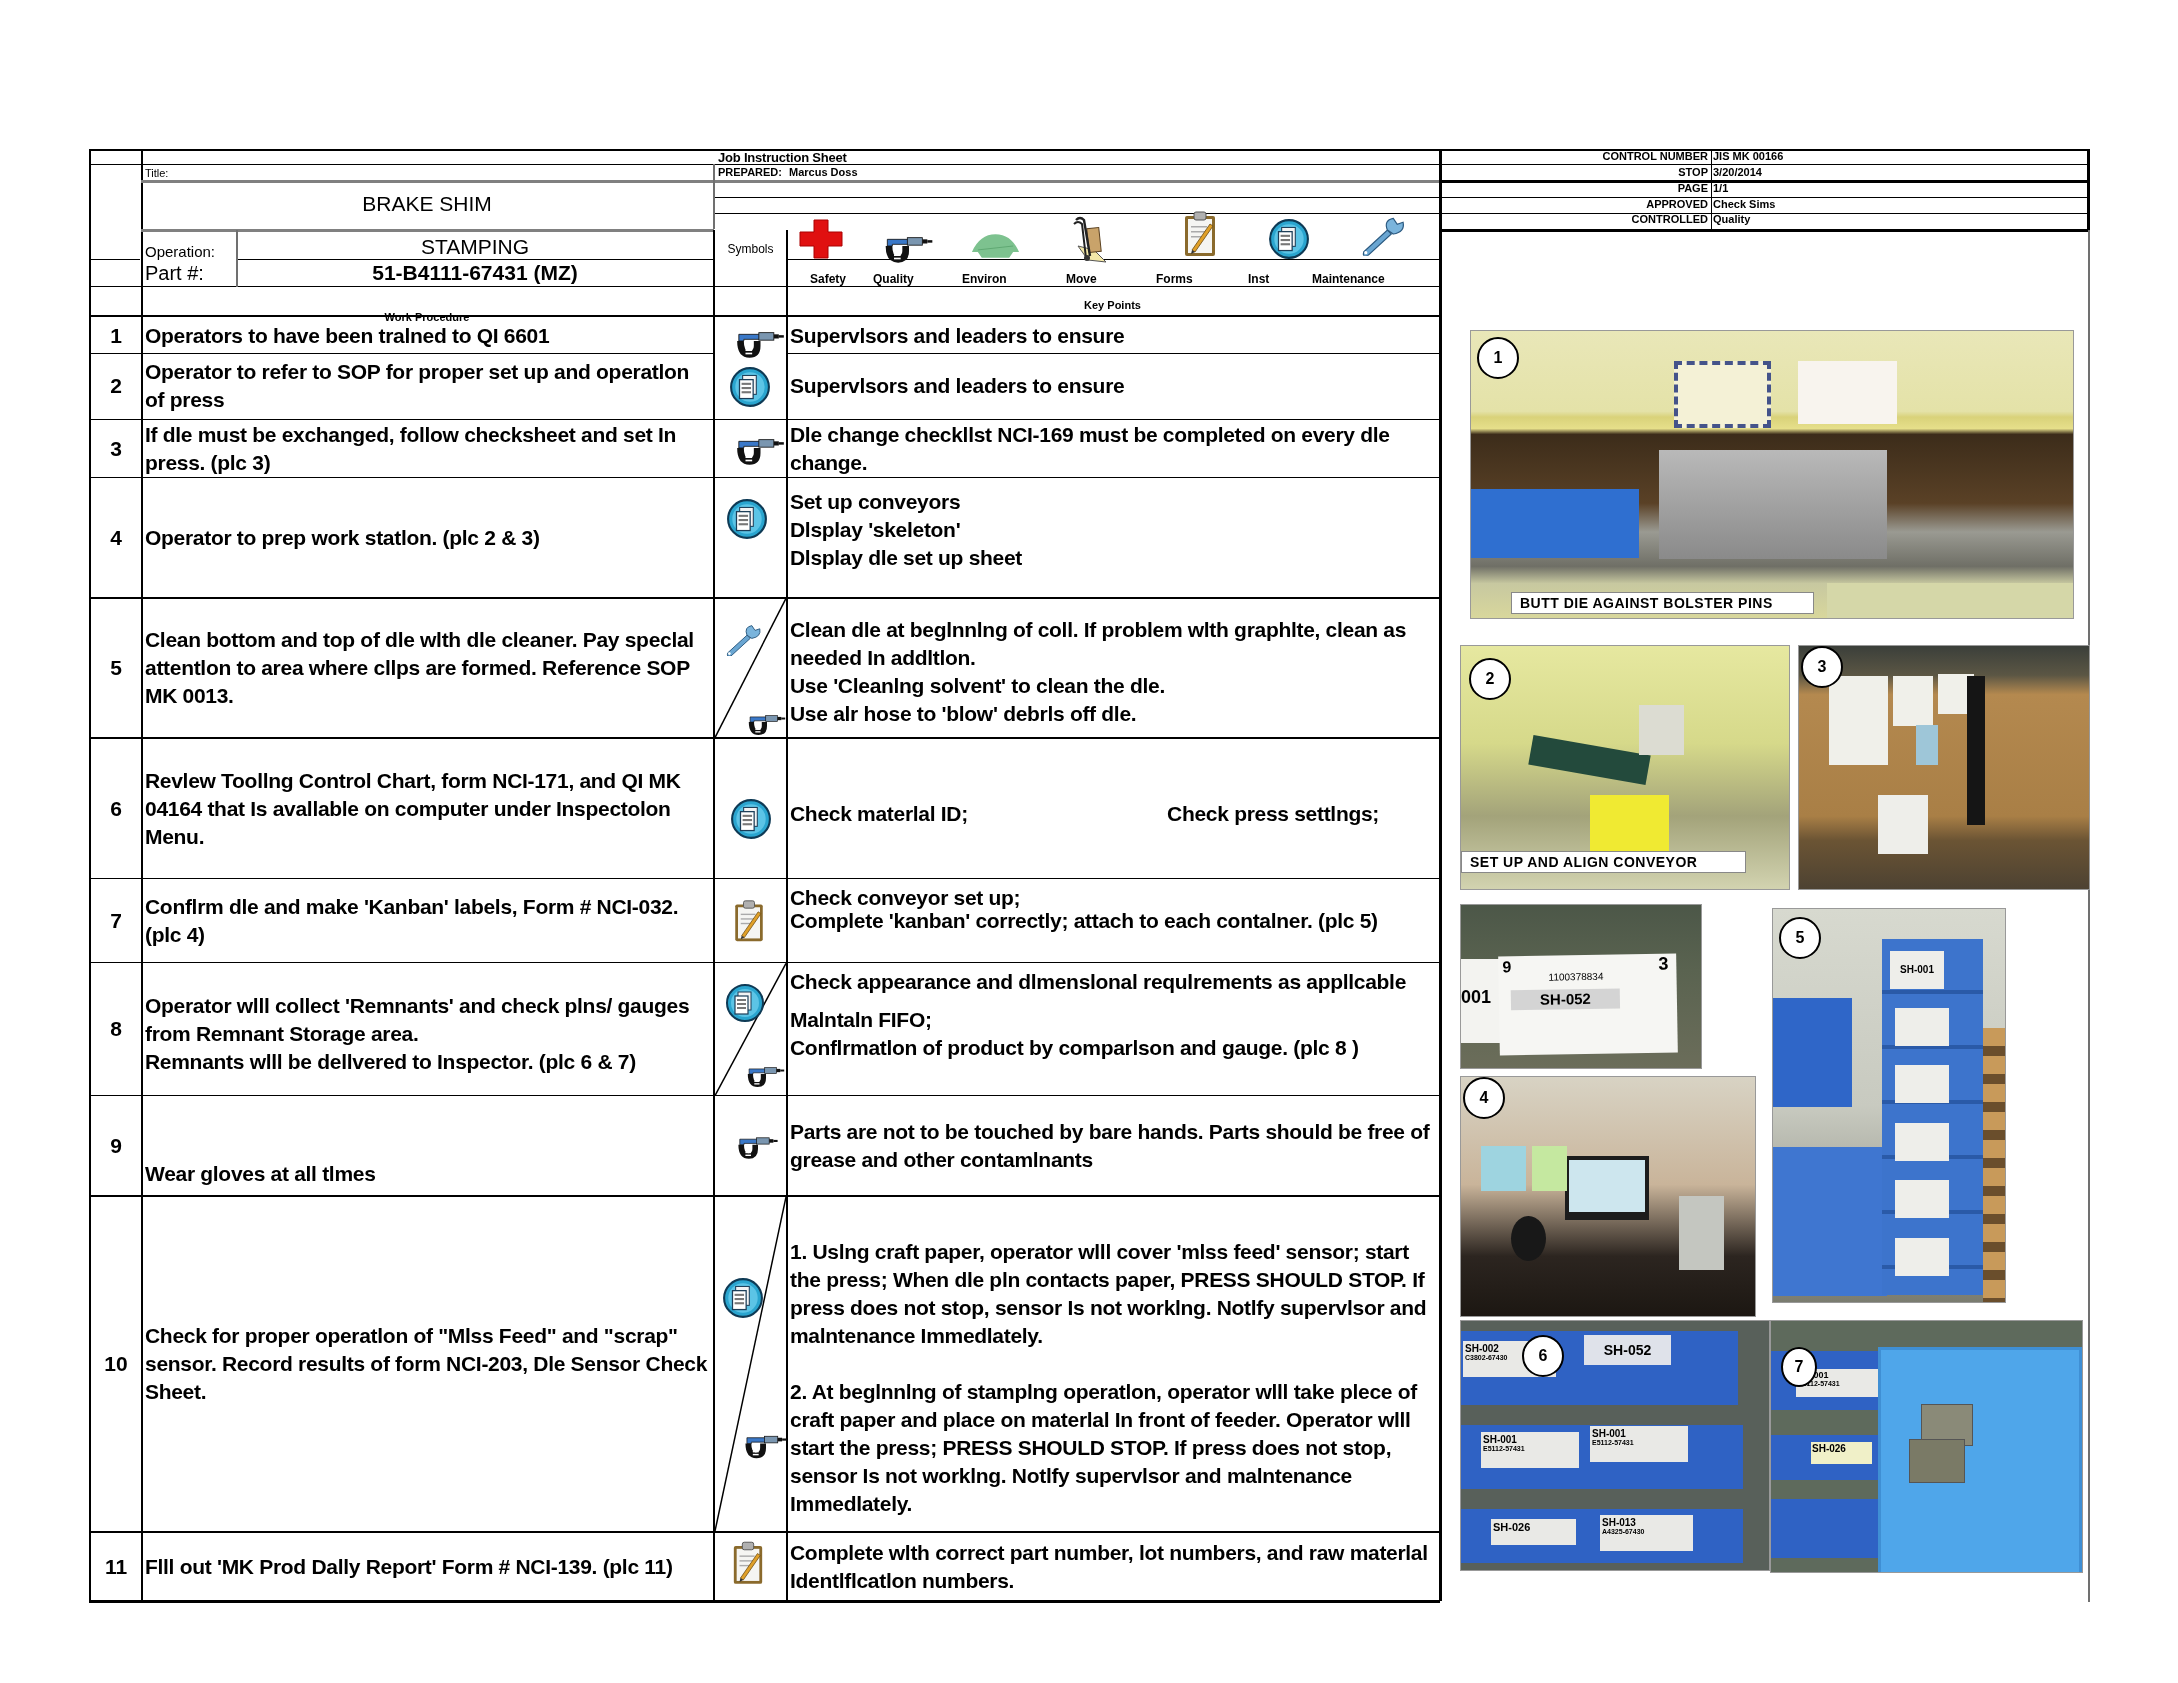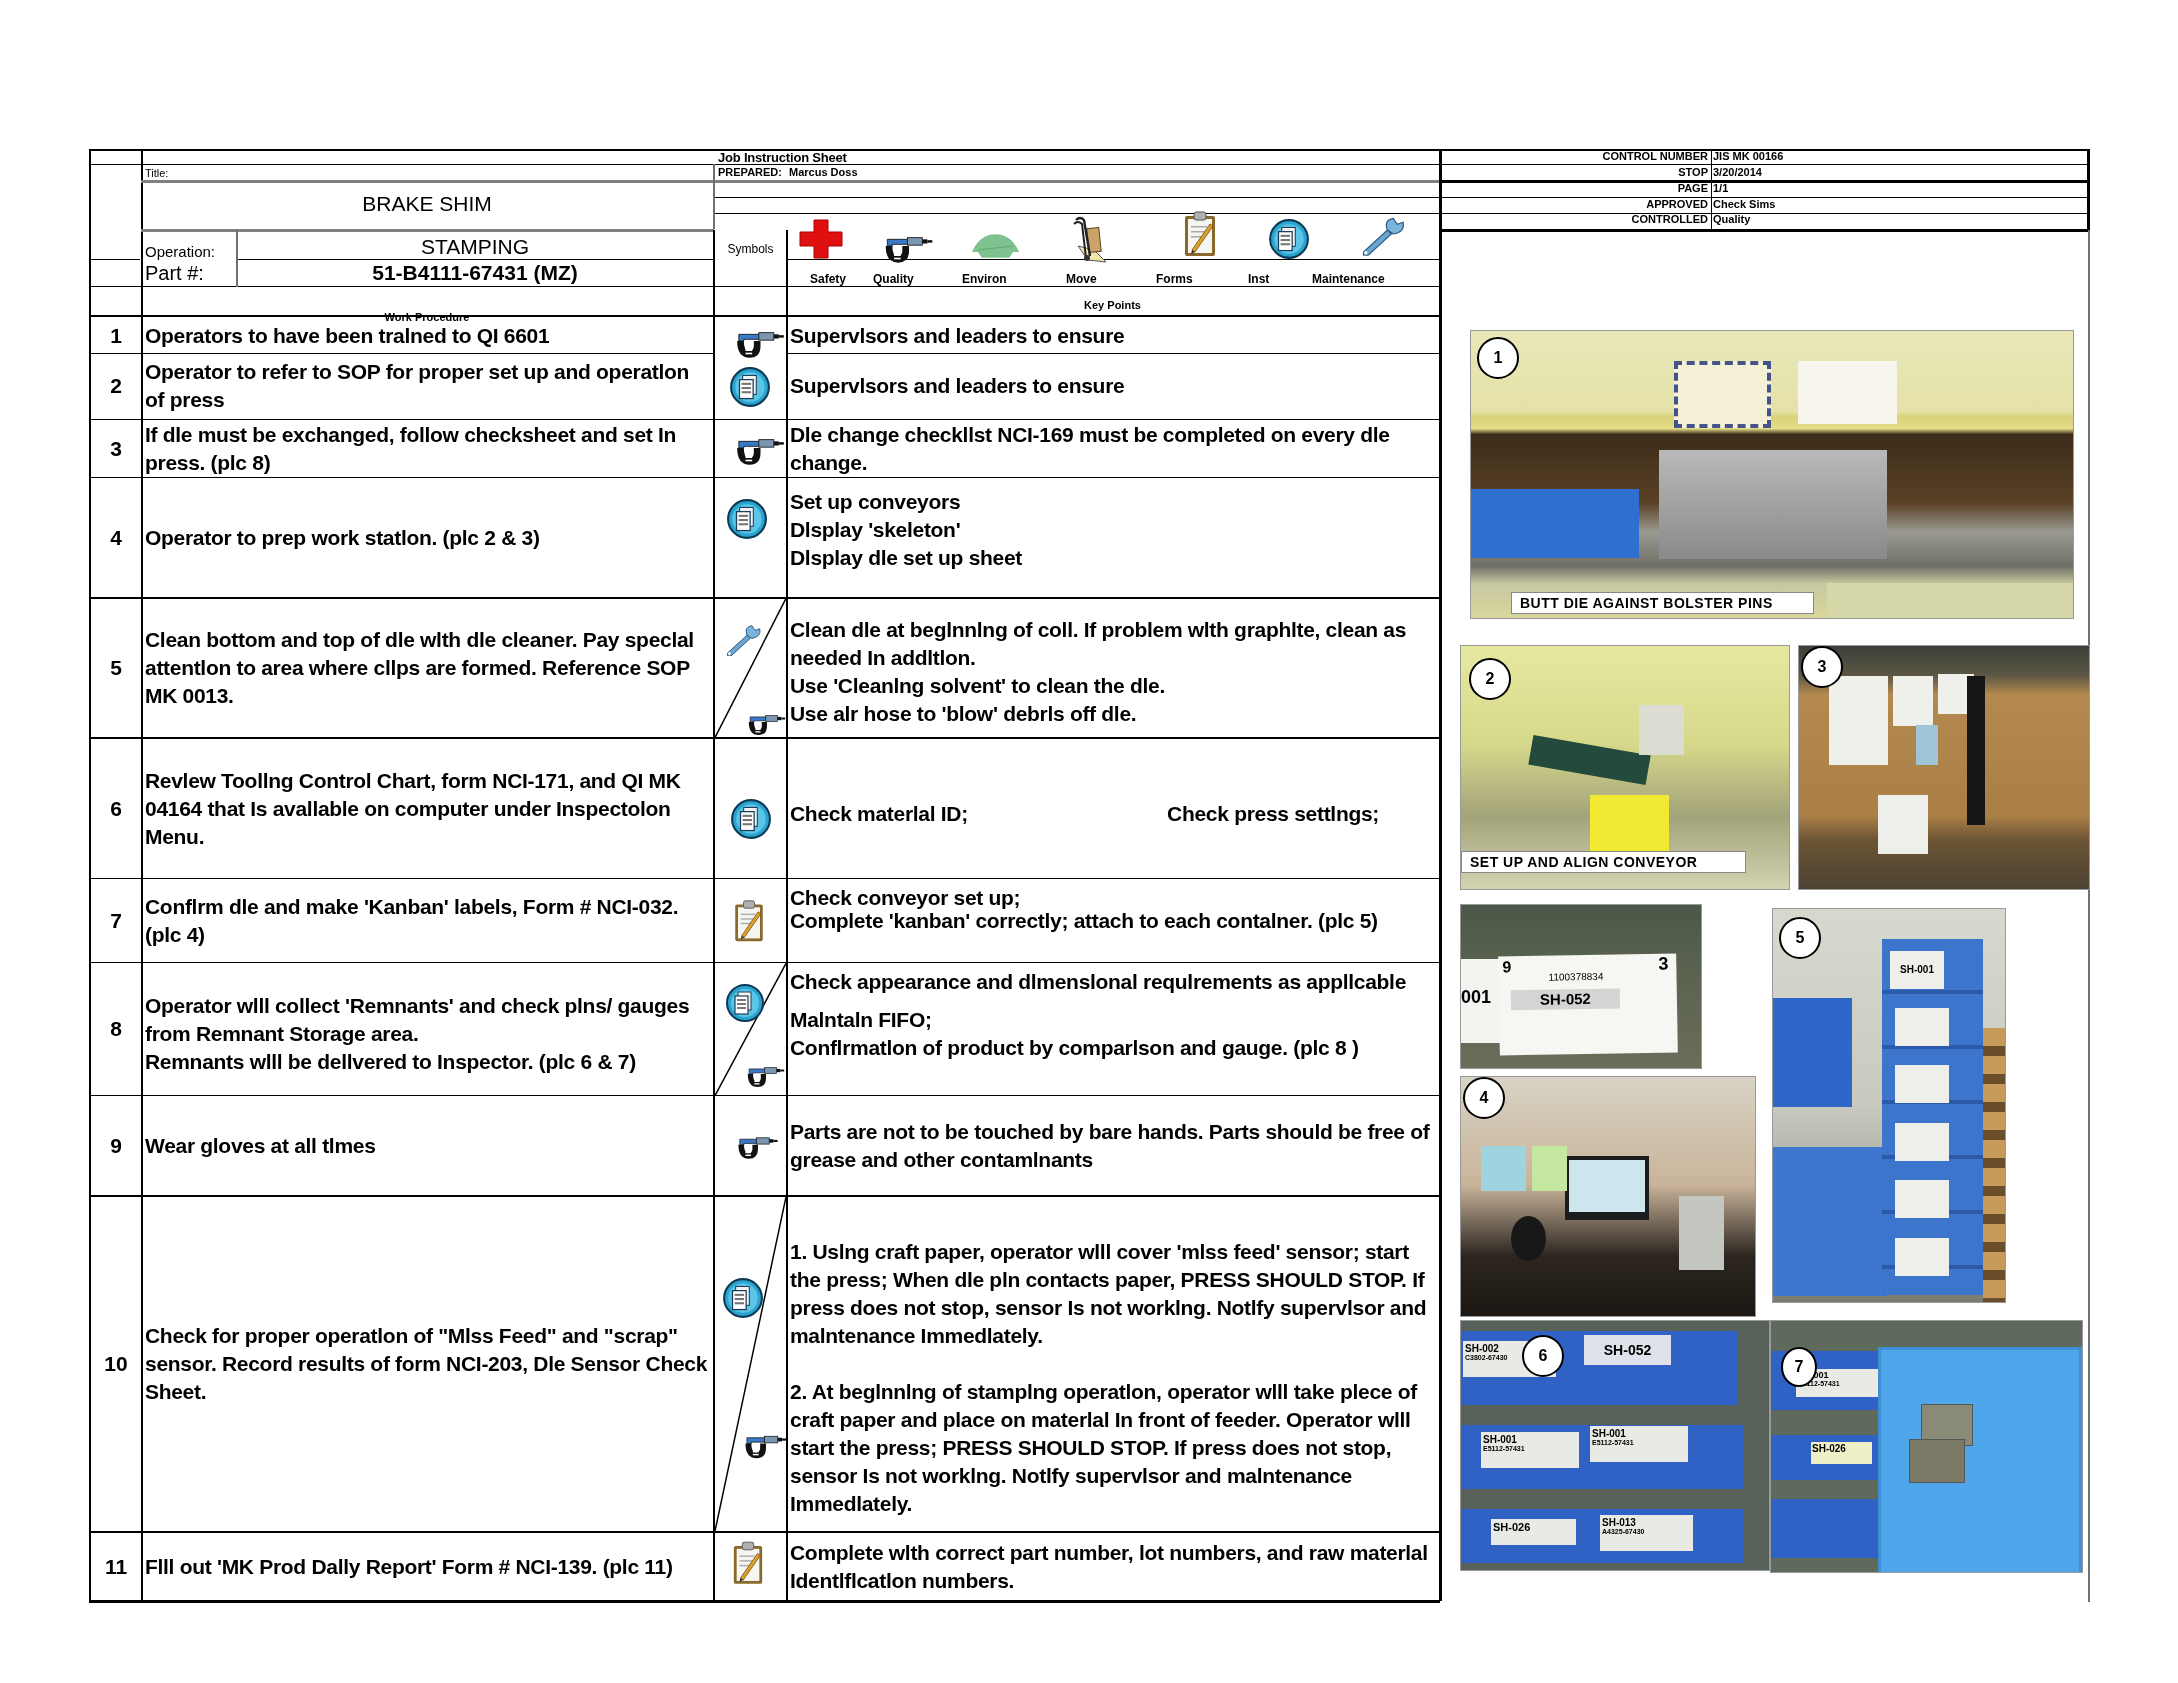--- a/index.html
+++ b/index.html
@@ -192,21 +192,21 @@
 <div class="abs cell-text center-v" style="left:790px; top:317px; width:645px; height:37px;">Supervlsors and leaders to ensure</div>
 
 <div class="abs num center-v" style="left:91px; top:354px; width:50px; height:64px; justify-content:center;">2</div>
 <div class="abs cell-text center-v" style="left:145px; top:354px; width:566px; height:64px;">Operator to refer to SOP for proper set up and operatlon of press</div>
 <svg class="icon" style="left:729px; top:366px;" width="42" height="42" viewBox="0 0 42 42">
     <use href="#i-doc"></use>
   </svg>
 <div class="abs cell-text center-v" style="left:790px; top:354px; width:645px; height:64px;">Supervlsors and leaders to ensure</div>
 
 <div class="abs num center-v" style="left:91px; top:420px; width:50px; height:57px; justify-content:center;">3</div>
-<div class="abs cell-text center-v" style="left:145px; top:420px; width:566px; height:57px;">If dle must be exchanged, follow checksheet and set In press.  (plc 8)</div>
+<div class="abs cell-text center-v" style="left:145px; top:420px; width:566px; height:57px;">If dle must be exchanged, follow checksheet and set In press.  (plc 3)</div>
 <svg class="icon" style="left:735px; top:436px;" width="51" height="34" viewBox="0 0 52 34">
     <use href="#i-micrometer"></use>
   </svg>
 <div class="abs cell-text center-v" style="left:790px; top:420px; width:645px; height:57px;">Dle change checkllst NCI-169 must be completed on every dle change.</div>
 
 <div class="abs num center-v" style="left:91px; top:478px; width:50px; height:119px; justify-content:center;">4</div>
 <div class="abs cell-text center-v" style="left:145px; top:478px; width:566px; height:119px;">Operator to prep work statlon. (plc 2 &amp; 3)</div>
 <svg class="icon" style="left:726px; top:498px;" width="42" height="42" viewBox="0 0 42 42">
     <use href="#i-doc"></use>
   </svg>
@@ -264,21 +264,21 @@
   </svg>
 <svg class="icon" style="left:746px; top:1065px;" width="40" height="26" viewBox="0 0 40 26">
     <use href="#i-micrometer"></use>
   </svg>
 <div class="abs cell-text" style="left:790px; top:1006px; width:645px;">
   <div>Malntaln FIFO;</div>
   <div>Conflrmatlon of product by comparlson and gauge. (plc 8 )</div>
 </div>
 
 <div class="abs num center-v" style="left:91px; top:1096px; width:50px; height:99px; justify-content:center;">9</div>
-<div class="abs cell-text center-v" style="left:145px; top:1096px; width:566px; height:99px;">Wear gloves at all tlmes</div>
+<div class="abs cell-text center-v" style="left:145px; top:1124px; width:566px; height:99px;">Wear gloves at all tlmes</div>
 <svg class="icon" style="left:736px; top:1135px;" width="44" height="28" viewBox="0 0 44 28">
     <use href="#i-micrometer"></use>
   </svg>
 <div class="abs cell-text center-v" style="left:790px; top:1096px; width:645px; height:99px;">Parts are not to be touched by bare hands.  Parts should be free of grease and other contamlnants</div>
 
 <div class="abs num center-v" style="left:91px; top:1197px; width:50px; height:334px; justify-content:center;">10</div>
 <div class="abs cell-text center-v" style="left:145px; top:1197px; width:566px; height:334px;">Check for proper operatlon of "Mlss Feed" and "scrap" sensor.  Record results of form NCI-203, Dle Sensor Check Sheet.</div>
 <svg class="diag" style="left:714px; top:1196px;" width="73" height="336" viewBox="0 0 74 339">
     <line x1="73" y1="0" x2="1" y2="339" stroke="#000" stroke-width="1.5"></line>
   </svg>

